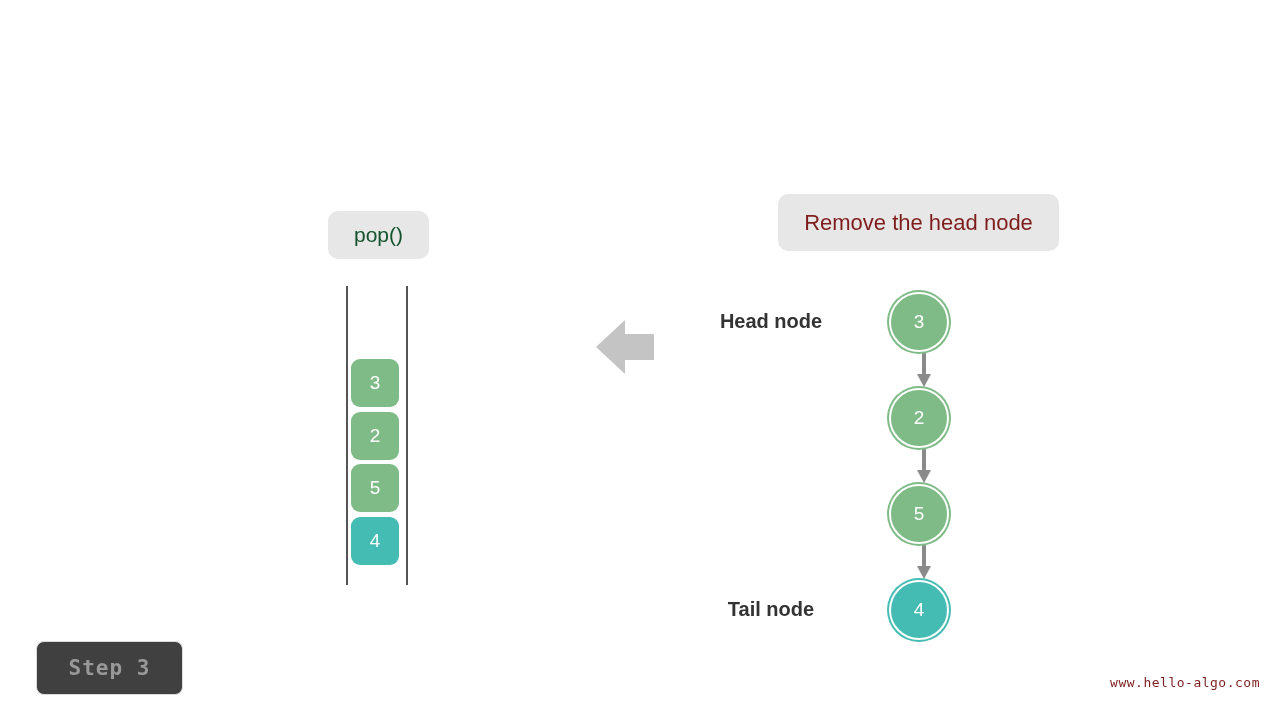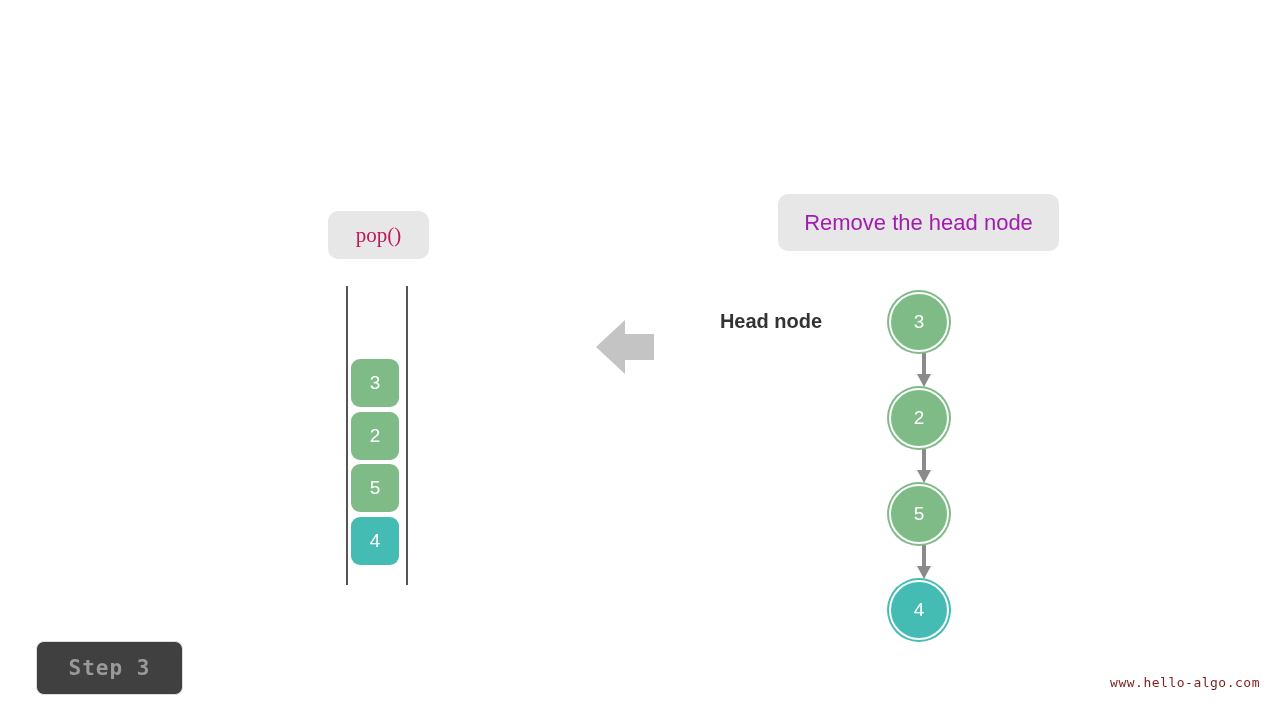--- a/index.html
+++ b/index.html
@@ -27,32 +27,32 @@
     display: flex;
     align-items: center;
     justify-content: center;
     color: #333333;
   }
   #pop-pill {
     left: 328px;
     top: 211px;
     width: 101px;
     height: 48px;
-    font-family: Liberation Serif, serif;
+    font-family: Liberation Sans, sans-serif;
     font-size: 21px;
     letter-spacing: 0px;
-    color: #be185d;
+    color: #14532d;
   }
   #action-pill {
     left: 778px;
     top: 194px;
     width: 281px;
     height: 57px;
     font-size: 22px;
-    color: #a21caf;
+    color: #7f1d1d;
   }
 
   
   #queue-rail-left, #queue-rail-right {
     position: absolute;
     top: 286px;
     width: 2px;
     height: 299px;
     background: #555555;
   }
@@ -178,20 +178,21 @@
   <div class="queue-cell green" style="top:412px;">2</div>
   <div class="queue-cell green" style="top:464px;">5</div>
   <div class="queue-cell teal" style="top:517px;">4</div>
 
 
   <svg id="big-arrow" viewBox="0 0 58 54">
     <polygon points="0,27 29,0 29,14 58,14 58,40 29,40 29,54" fill="#c4c4c4"></polygon>
   </svg>
 
   <div id="head-label" class="side-label">Head node</div>
+  <div id="tail-label" class="side-label">Tail node</div>
 
   <svg class="ll-link" style="top:352px;" viewBox="0 0 36 36">
     <line x1="9" y1="0" x2="9" y2="24" stroke="#8a8a8a" stroke-width="4"></line>
     <polygon points="9,35 2,22 16,22" fill="#8a8a8a"></polygon>
   </svg>
   <svg class="ll-link" style="top:448px;" viewBox="0 0 36 36">
     <line x1="9" y1="0" x2="9" y2="24" stroke="#8a8a8a" stroke-width="4"></line>
     <polygon points="9,35 2,22 16,22" fill="#8a8a8a"></polygon>
   </svg>
   <svg class="ll-link" style="top:544px;" viewBox="0 0 36 36">

